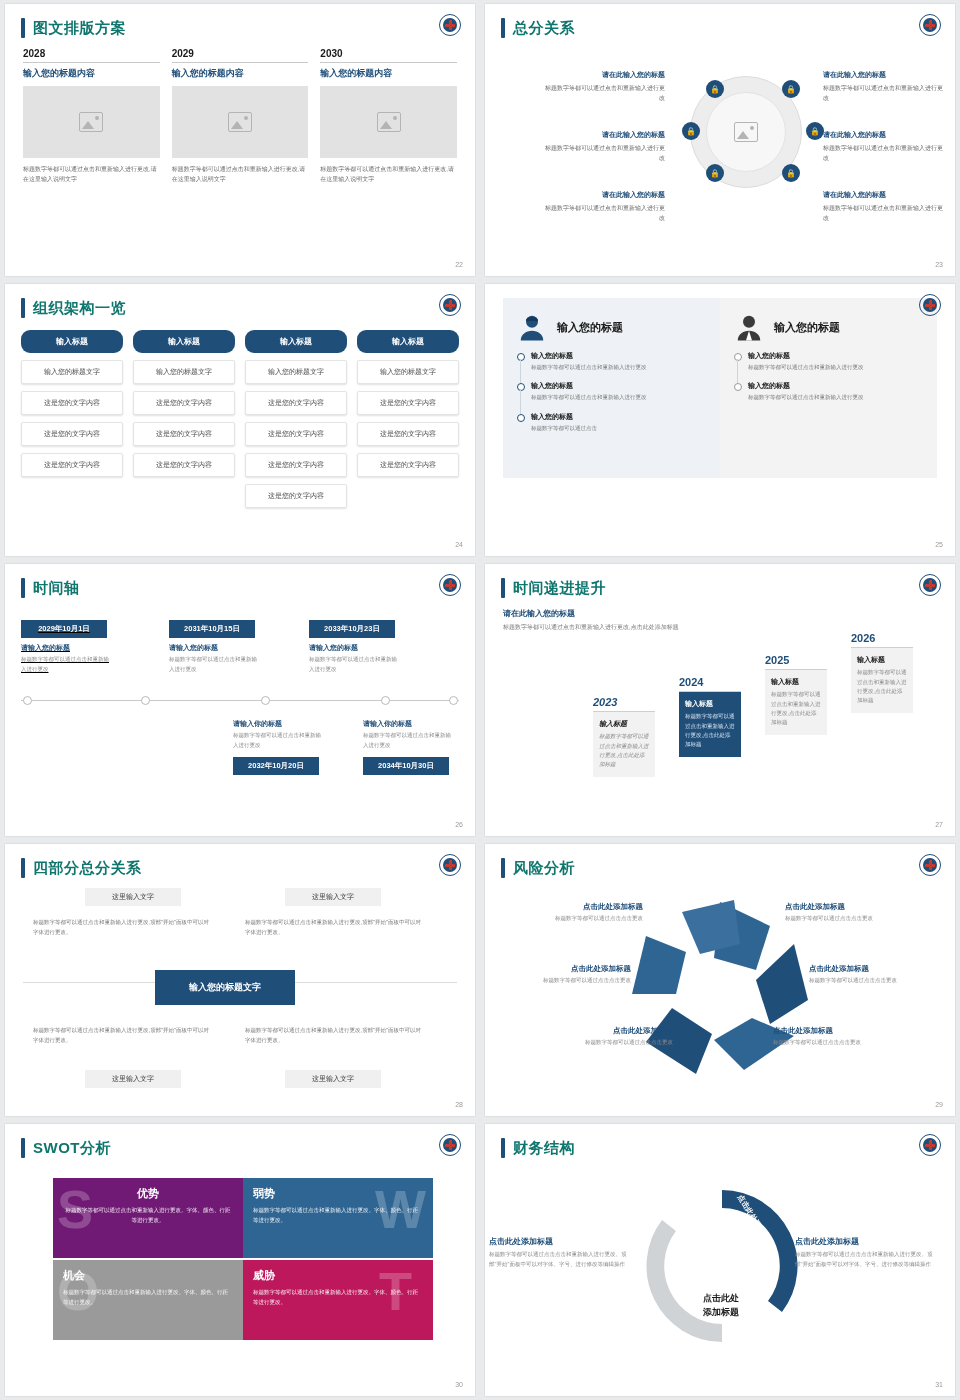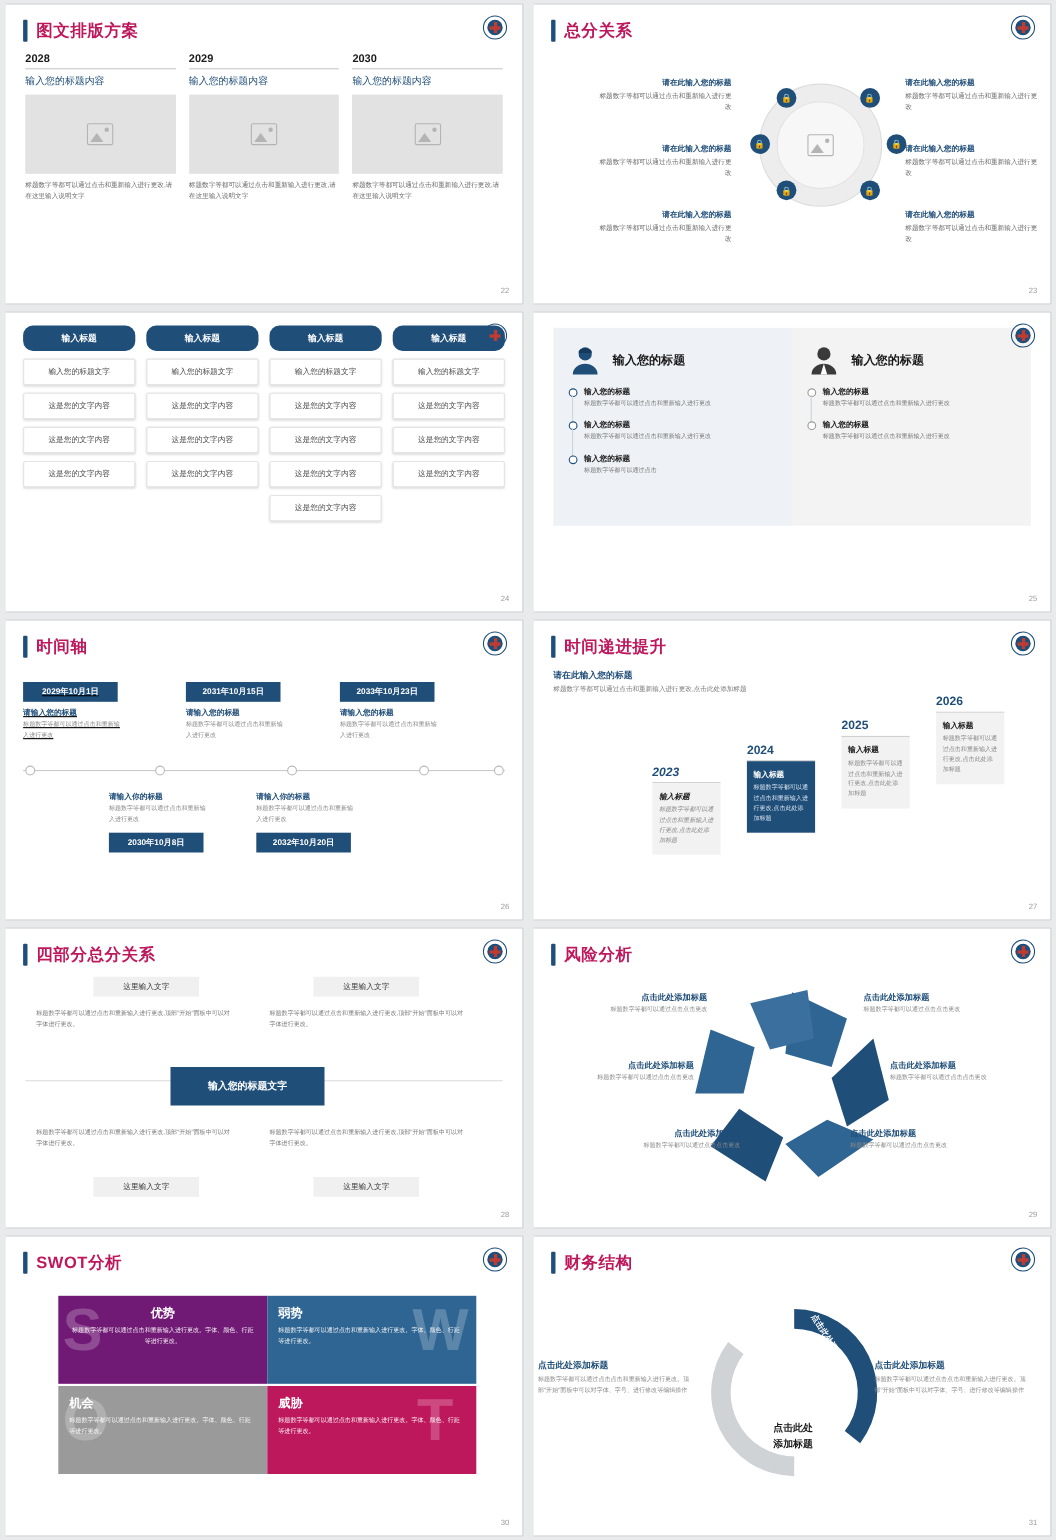--- a/index.html
+++ b/index.html
@@ -2,38 +2,38 @@
 <html><head>
 <meta charset="utf-8">
 <style>
   html,body{margin:0;padding:0;background:#e9eaec;}
   body{font-family:"Liberation Sans","DejaVu Sans",sans-serif;-webkit-font-smoothing:antialiased;}
   #page{width:960px;height:1400px;position:relative;background:#e9eaec;}
   .grid{display:grid;grid-template-columns:repeat(2,470px);grid-auto-rows:272px;gap:8px 10px;padding:4px 5px;}
   .slide{background:#ffffff;position:relative;overflow:hidden;box-shadow:0 0 1px rgba(0,0,0,.25);}
   .title-row{display:flex;align-items:center;gap:8px;padding:14px 0 0 16px;}
   .title-bar{width:4px;height:20px;background:#1f4e79;border-radius:1px;}
-  .slide-title{font-size:15px;font-weight:bold;color:#be185d;letter-spacing:.5px;}
+  .slide-title{font-size:15px;font-weight:bold;color:#0f766e;letter-spacing:.5px;}
   .logo{position:absolute;right:14px;top:10px;width:22px;height:22px;}
   .logo .outer{width:22px;height:22px;border-radius:50%;border:1.4px solid #1f4e79;box-sizing:border-box;display:flex;align-items:center;justify-content:center;}
   .logo .inner{width:14px;height:14px;border-radius:50%;background:#1f4e79;position:relative;}
   .logo .cross-v{position:absolute;left:5.5px;top:2px;width:3px;height:10px;background:#c23b33;}
   .logo .cross-h{position:absolute;left:2px;top:5.5px;width:10px;height:3px;background:#c23b33;}
   .pnum{position:absolute;right:12px;bottom:8px;font-size:7px;color:#9a9a9a;}
   .ph-img{background:#e2e2e2;display:flex;align-items:center;justify-content:center;}
   .ph-icon{width:22px;height:18px;border:1.5px solid #b4b4b4;border-radius:2px;position:relative;}
   .ph-icon:before{content:"";position:absolute;left:2px;bottom:2px;width:0;height:0;border-left:6px solid transparent;border-right:6px solid transparent;border-bottom:8px solid #b4b4b4;}
   .ph-icon:after{content:"";position:absolute;right:3px;top:2.5px;width:4px;height:4px;border-radius:50%;background:#b4b4b4;}
 
   
   .s22 .cols{display:flex;gap:12px;padding:10px 18px 0 18px;}
   .s22 .col{flex:1;}
   .s22 .year{font-size:10px;font-weight:bold;color:#1a1a1a;}
   .s22 .rule{height:1px;background:#c9c9c9;margin:3px 0 4px;}
-  .s22 .sub{font-size:9px;color:#1f4e79;font-weight:normal;margin-bottom:6px;}
+  .s22 .sub{font-size:9px;color:#1f4e79;font-weight:bold;margin-bottom:6px;}
   .s22 .ph-img{height:72px;}
   .s22 .desc{font-size:6px;color:#6c6c6c;line-height:1.7;margin-top:6px;}
 
   
   .s23 .wrap{position:relative;height:210px;}
   .s23 .ring{position:absolute;left:205px;top:38px;width:110px;height:110px;border-radius:50%;background:#ededed;border:1px solid #dcdcdc;}
   .s23 .ring2{position:absolute;left:221px;top:54px;width:78px;height:78px;border-radius:50%;background:#f7f7f7;border:1px solid #e3e3e3;display:flex;align-items:center;justify-content:center;}
   .s23 .node{position:absolute;width:18px;height:18px;border-radius:50%;background:#1f4e79;display:flex;align-items:center;justify-content:center;color:#fff;font-size:8px;}
   .s23 .txt{position:absolute;width:120px;}
   .s23 .txt .h{font-size:7px;font-weight:bold;color:#1f4e79;margin-bottom:3px;}
@@ -213,20 +213,24 @@
       </div>
       <div class="txt" style="left:338px;top:152px;">
         <div class="h">请在此输入您的标题</div>
         <div class="b">标题数字等都可以通过点击和重新输入进行更改</div>
       </div>
     </div>
     <div class="pnum">23</div>
   </div>
 
   <div class="slide s24">
+    <div class="title-row">
+      <div class="title-bar"></div>
+      <div class="slide-title">组织架构一览</div>
+    </div>
     <div class="logo">
           <div class="outer">
             <div class="inner">
               <div class="cross-v"></div>
               <div class="cross-h"></div>
             </div>
           </div>
         </div>
     <div class="cols">
       <div class="col">
@@ -354,29 +358,29 @@
         <div class="chip">2031年10月15日</div>
         <div class="ttl">请输入您的标题</div>
         <div class="bd">标题数字等都可以通过点击和重新输入进行更改</div>
       </div>
       <div class="up" style="left:288px;">
         <div class="chip">2033年10月23日</div>
         <div class="ttl">请输入您的标题</div>
         <div class="bd">标题数字等都可以通过点击和重新输入进行更改</div>
       </div>
 
-      <div class="dn" style="left:78px;">
-        <div class="ttl">请输入你的标题</div>
-        <div class="bd">标题数字等都可以通过点击和重新输入进行更改</div>
-        <div class="chip" style="margin-top:6px;">2030年10月8日</div>
-      </div>
       <div class="dn" style="left:212px;">
         <div class="ttl">请输入你的标题</div>
         <div class="bd">标题数字等都可以通过点击和重新输入进行更改</div>
         <div class="chip" style="margin-top:6px;">2032年10月20日</div>
+      </div>
+      <div class="dn" style="left:342px;">
+        <div class="ttl">请输入你的标题</div>
+        <div class="bd">标题数字等都可以通过点击和重新输入进行更改</div>
+        <div class="chip" style="margin-top:6px;">2034年10月30日</div>
       </div>
     </div>
     <div class="pnum">26</div>
   </div>
 
   <div class="slide s27">
     <div class="title-row">
       <div class="title-bar"></div>
       <div class="slide-title">时间递进提升</div>
     </div>

